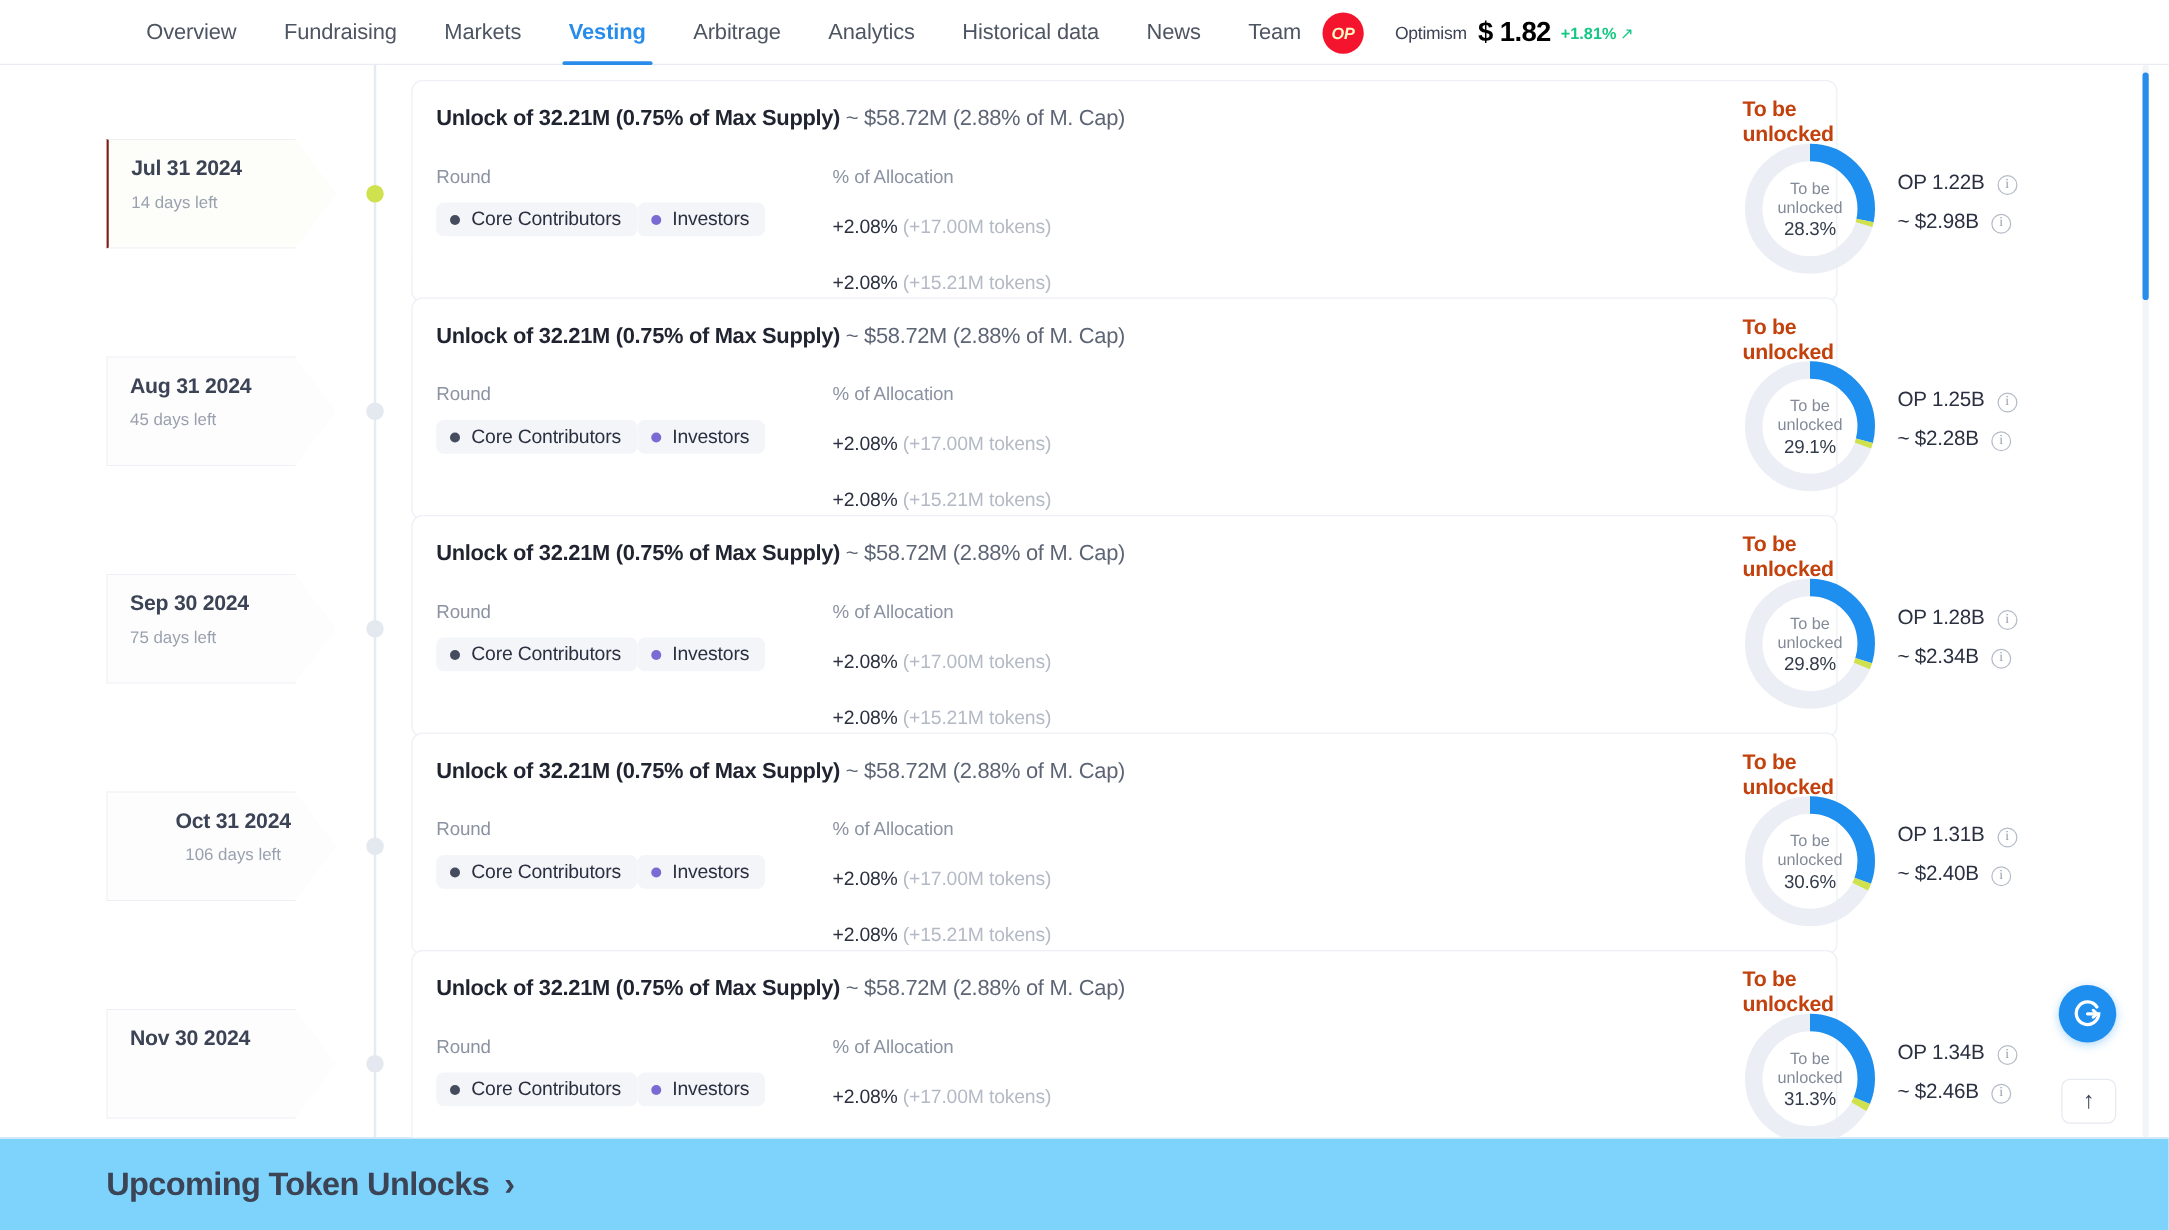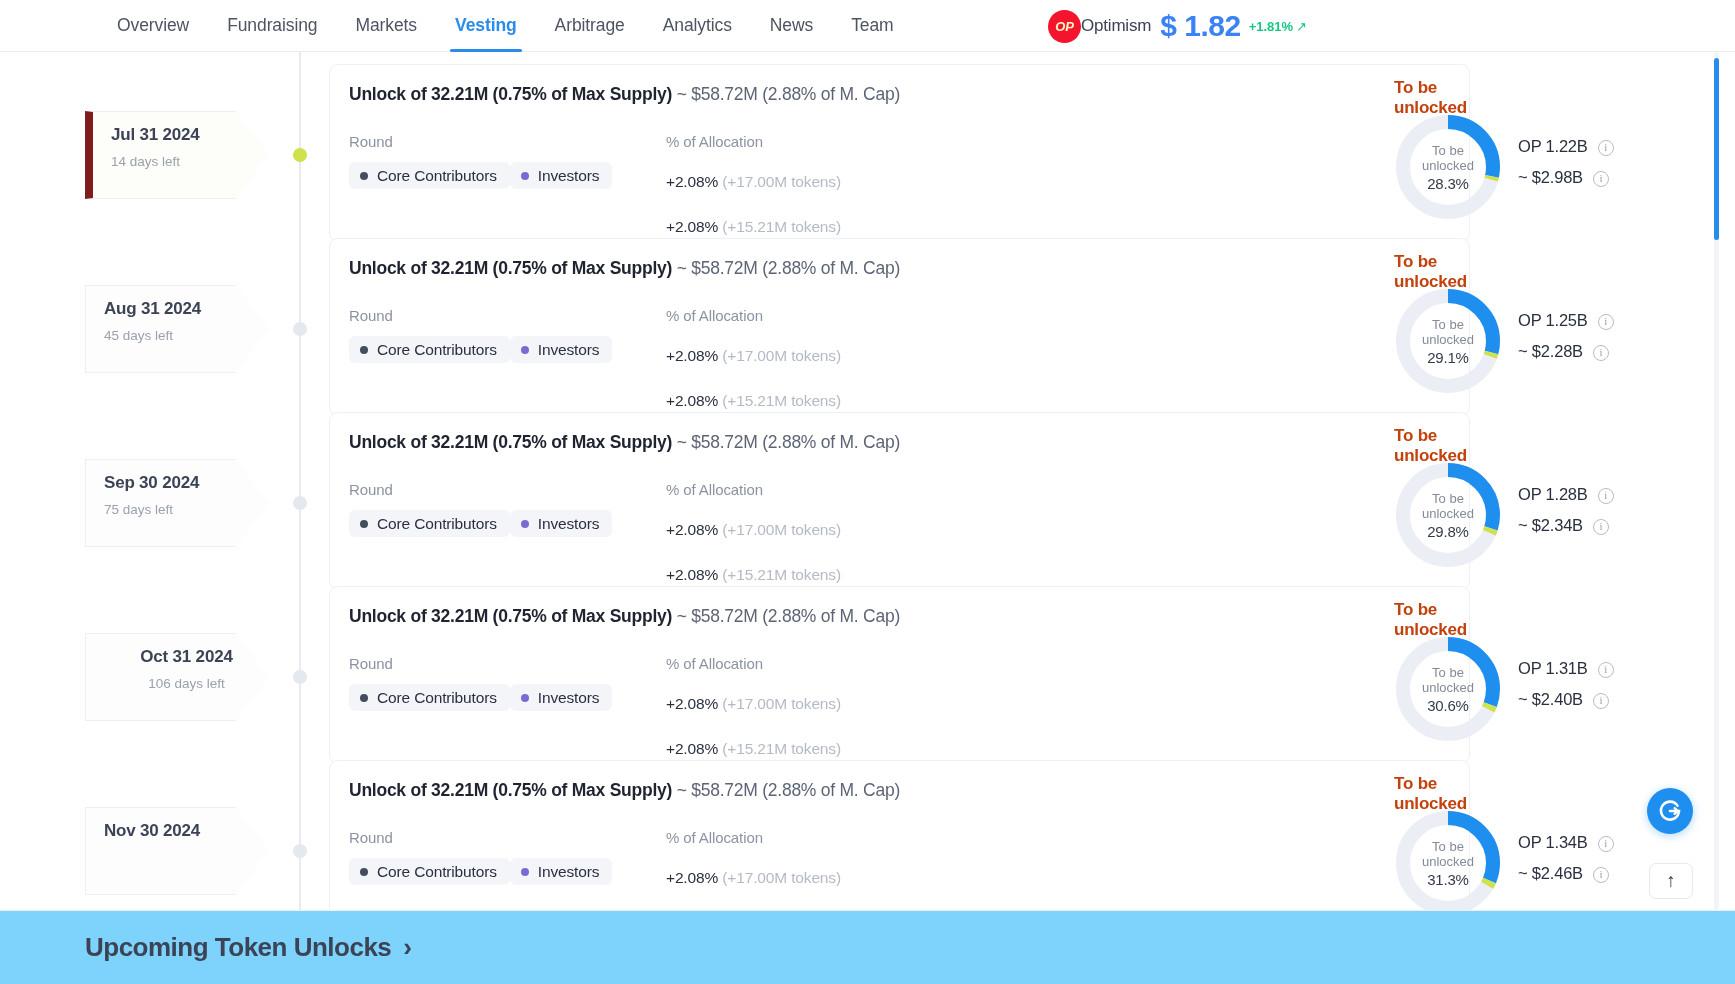--- a/index.html
+++ b/index.html
@@ -35,22 +35,22 @@
     position: absolute; right: 0; top: 0; height: 52px;
     display: flex; align-items: center; padding-right: 428px;
   }
   .coin-logo {
     width: 33px; height: 33px; border-radius: 50%;
     background: #f4142e;
     color: #fef9c3; font-size: 13px; font-weight: bold; font-style: italic;
     display: flex; align-items: center; justify-content: center;
     letter-spacing: -0.2px;
   }
-  .coin-name { margin-left: 0; font-size: 17px; color: #3b4355; letter-spacing: -0.2px; }
-  .coin-price { margin-left: 9px; font-size: 30px; color: #3b82f6; font-weight: bold; letter-spacing: -0.5px; }
+  .coin-name { margin-left: 25px; font-size: 14px; color: #3b4355; letter-spacing: -0.2px; }
+  .coin-price { margin-left: 9px; font-size: 22px; color: #000000; font-weight: bold; letter-spacing: -0.5px; }
   .coin-change { margin-left: 8px; font-size: 13px; font-weight: bold; color: #16c784; }
   .coin-arrow { margin-left: 3px; font-size: 13px; color: #16c784; }
 
   
   .watermark {
     position: absolute; left: 640px; top: 100px;
     font-size: 86px; font-weight: bold; color: #eef1f7;
     letter-spacing: -1px; pointer-events: none; user-select: none;
     z-index: 0;
   }
@@ -74,21 +74,21 @@
 
   
   .date-chip {
     position: absolute; left: 85px; width: 184px; height: 88px;
     background: #fdfdfe;
     border: 1px solid #eceff4;
     border-right: none;
     padding: 13px 0 0 18px;
     clip-path: polygon(0 0, 82% 0, 100% 50%, 82% 100%, 0 100%);
   }
-  .date-chip.current { border-left: 8px solid #7f1d1d; background: #fdfefa; }
+  .date-chip.current { border-left: 2px solid #7f1d1d; background: #fdfefa; }
   .date-chip .d-main { font-size: 17px; font-weight: bold; color: #3b4355; letter-spacing: -0.2px; }
   .date-chip .d-sub { margin-top: 9px; font-size: 13.5px; color: #9aa1ae; }
 
   .tl-dot {
     position: absolute; left: 293px; width: 14px; height: 14px;
     border-radius: 50%; background: #e4e8ef;
   }
   .tl-dot.current { background: #cfe14c; }
 
   
@@ -205,20 +205,23 @@
         <span>Markets</span>
       </div>
       <div class="nav-tab active">
         <span>Vesting</span>
       </div>
       <div class="nav-tab">
         <span>Arbitrage</span>
       </div>
       <div class="nav-tab">
         <span>Analytics</span>
+      </div>
+      <div class="nav-tab">
+        <span>Historical data</span>
       </div>
       <div class="nav-tab">
         <span>News</span>
       </div>
       <div class="nav-tab">
         <span>Team</span>
       </div>
     </div>
   <div class="nav-right">
     <div class="coin-logo">OP</div>

